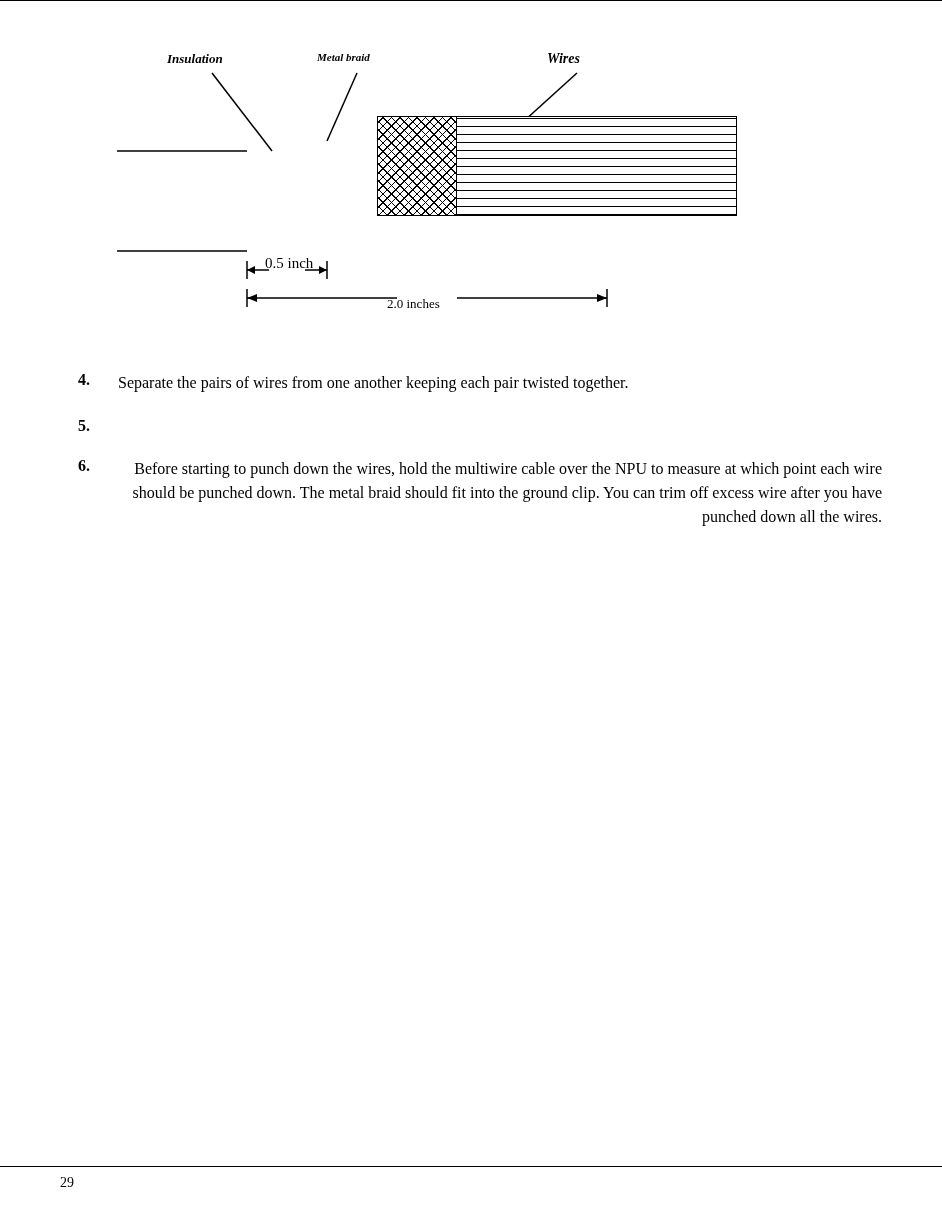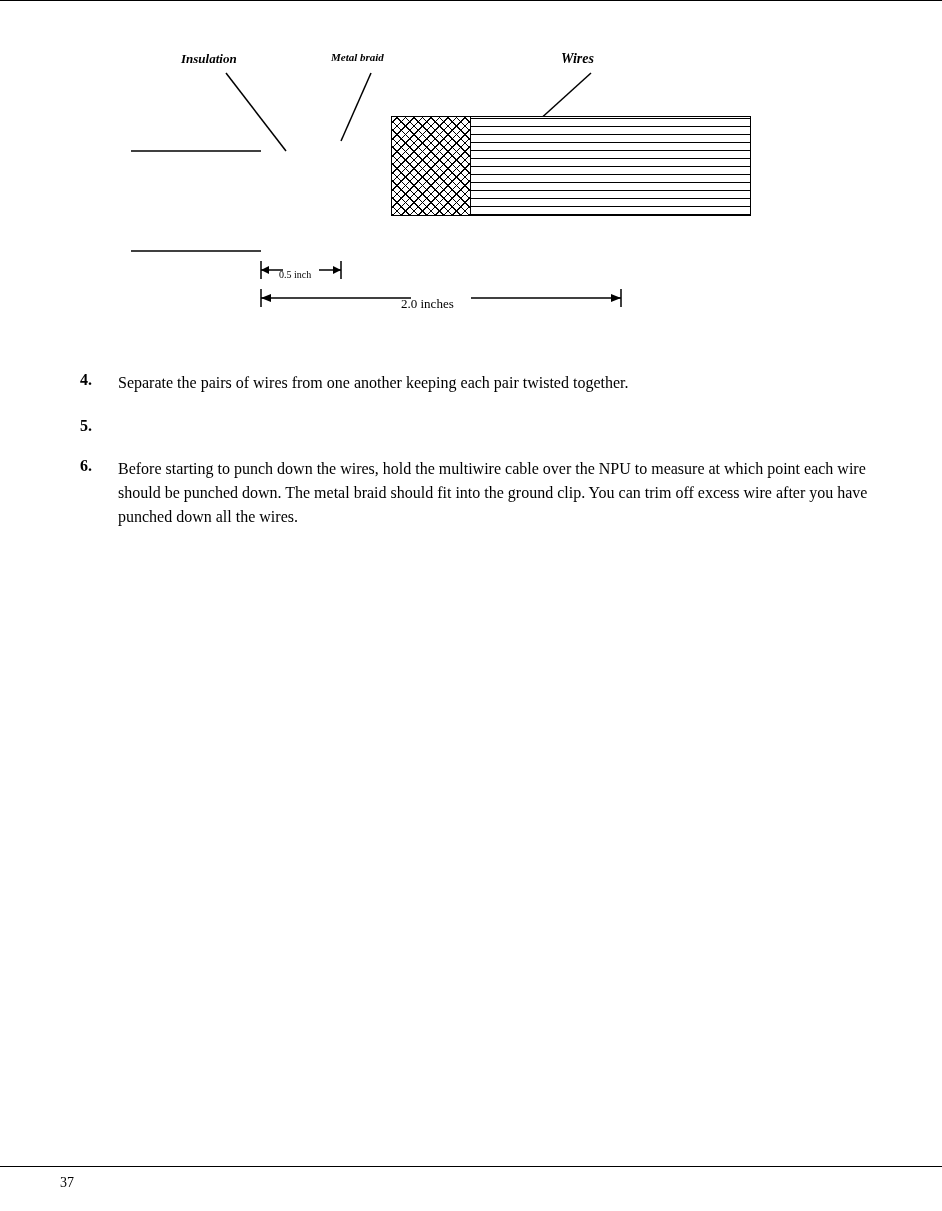--- a/index.html
+++ b/index.html
@@ -13,21 +13,22 @@
       position: relative;
     }
 
     .top-border {
       width: 100%;
       border-top: 1.5px solid #000;
       margin-bottom: 0;
     }
 
     .page-content {
-      padding: 20px 60px 60px 60px;
+      padding: 20px 60px 60px 32px;
+      text-align: right;
     }
 
     
     .diagram-container {
       margin: 30px auto 40px auto;
       position: relative;
       width: 680px;
       height: 280px;
     }
 
@@ -135,20 +136,21 @@
     .step-number {
       font-size: 16px;
       font-weight: bold;
       min-width: 38px;
       flex-shrink: 0;
     }
 
     .step-text {
       font-size: 16px;
       line-height: 1.5;
+      margin-left: 28px;
     }
 
     
     .footer {
       position: absolute;
       bottom: 20px;
       left: 0;
       right: 0;
       display: flex;
       justify-content: space-between;
@@ -206,21 +208,21 @@
 
     <div class="label-insulation">Insulation</div>
     <div class="label-metal-braid">Metal  braid</div>
     <div class="label-wires">Wires</div>
 
     <div class="cable-diagram">
       <div class="metal-braid-area"></div>
       <div class="wires-area"></div>
     </div>
 
-    <div style="position:absolute; top:218px; left:148px; font-size:10px; white-space:nowrap;">0.5  inch</div>
+    <div style="position:absolute; top:204px; left:148px; font-size:15px; white-space:nowrap;">0.5  inch</div>
 
     <div style="position:absolute; top:245px; left:270px; font-size:13px; white-space:nowrap;">2.0  inches</div>
 
   </div>
 
   <div class="steps-list">
 
     <div class="step-item">
       <span class="step-number">4.</span>
       <span class="step-text">Separate the pairs of wires from one another keeping each pair twisted together.</span>
@@ -233,14 +235,14 @@
     <div class="step-item">
       <span class="step-number">6.</span>
       <span class="step-text">Before starting to punch down the wires, hold the multiwire cable over the NPU to measure at which point each wire should be punched down. The metal braid should fit into the ground clip. You can trim off excess wire after you have punched down all the wires.</span>
     </div>
 
   </div>
 
 </div>
 
 <div class="footer">
-  <span class="footer-page">37</span>
+  <span class="footer-page">29</span>
 </div>
 
 </body></html>

